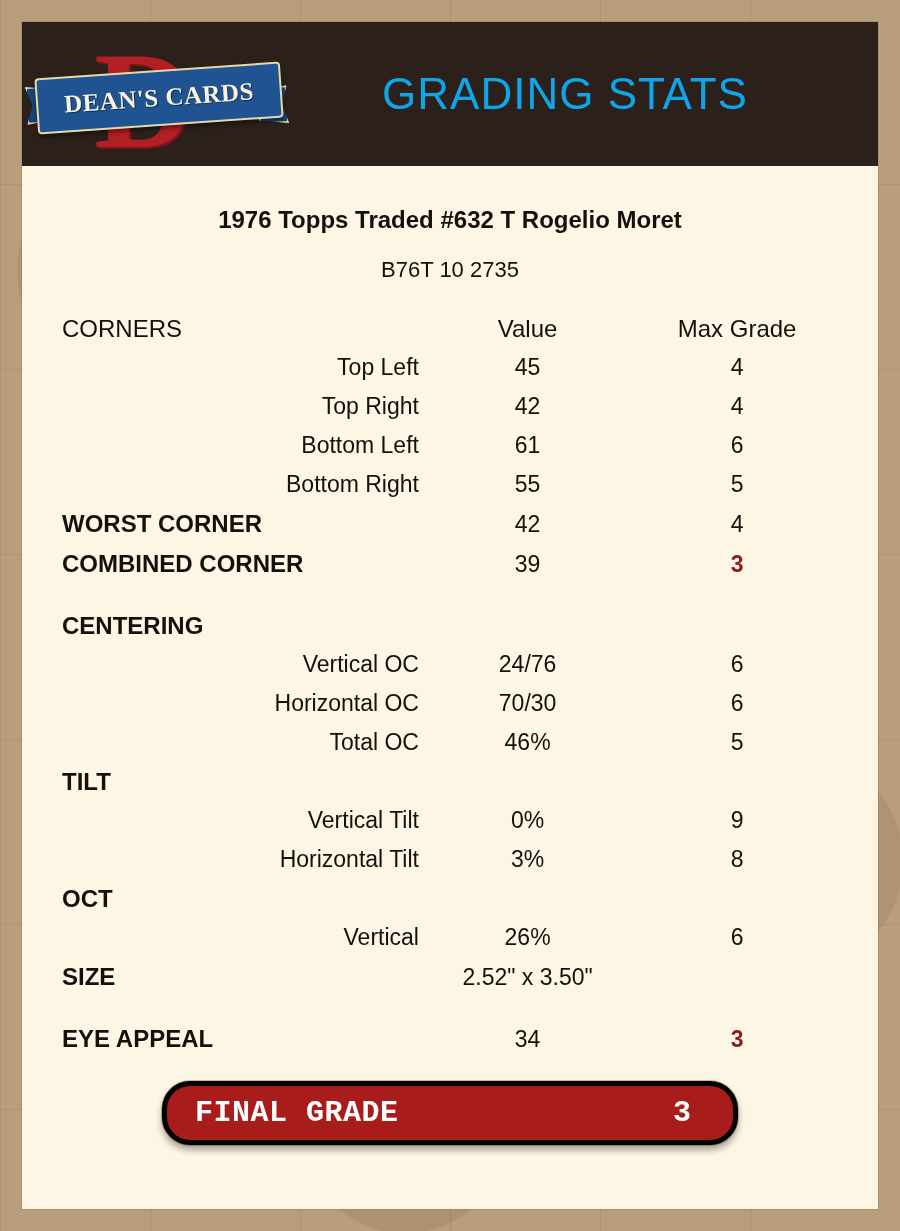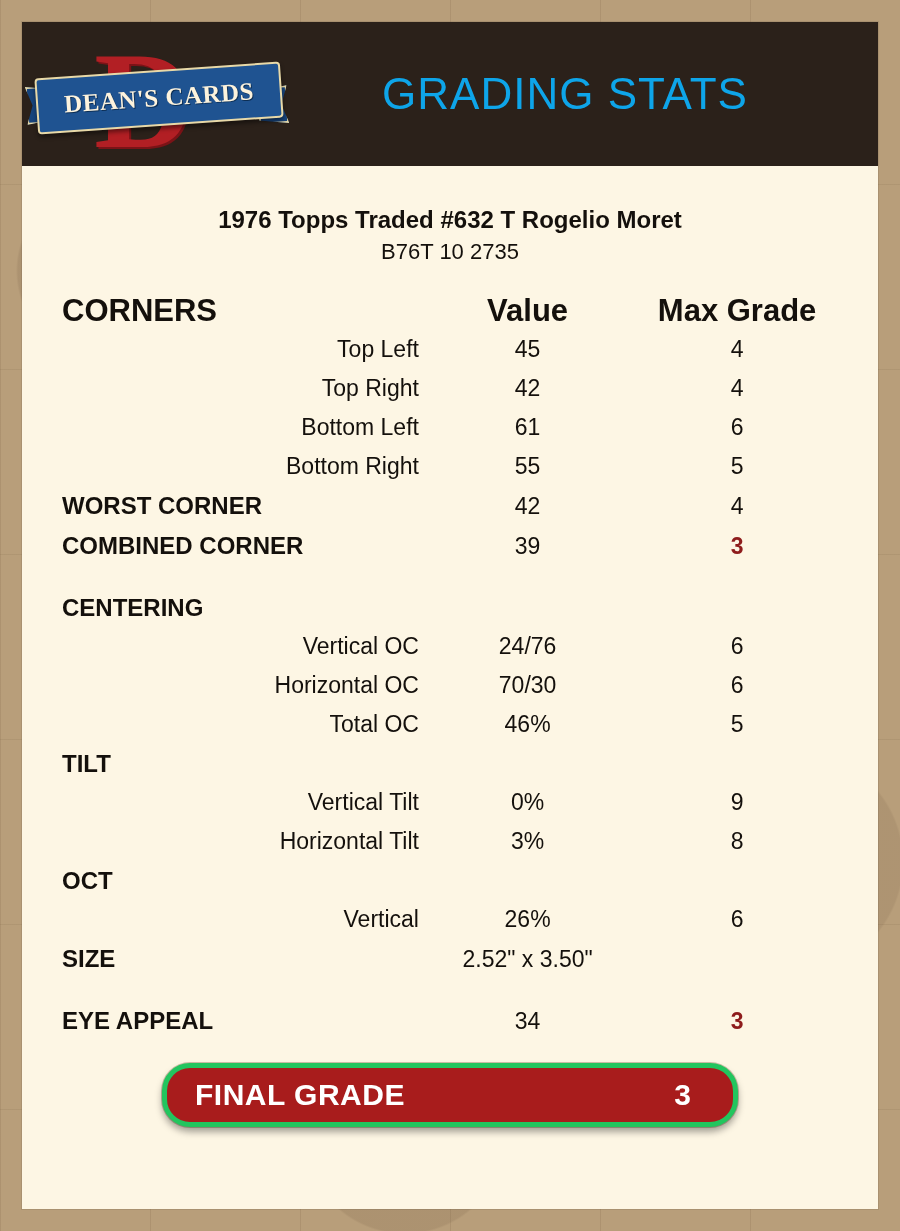--- a/index.html
+++ b/index.html
@@ -130,62 +130,63 @@
     text-align: center;
     font-size: 24px;
     font-weight: bold;
     color: #14100c;
     margin-top: 10px;
   }
   .card-sub {
     text-align: center;
     font-size: 22px;
     color: #14100c;
-    margin-top: 5px;
+    margin-top: 23px;
   }
 
   table.stats {
     width: 100%;
     border-collapse: collapse;
     margin-top: 26px;
     font-size: 23px;
     color: #14100c;
   }
   table.stats td {
     padding: 2px 0;
     line-height: 35px;
     vertical-align: baseline;
   }
   .col-label { width: 46%; text-align: left; }
   .col-value { width: 28%; text-align: center; }
   .col-grade { width: 26%; text-align: center; }
 
-  .hdr { font-weight: bold; font-size: 31px; }
+  .hdr { font-weight: normal; font-size: 24px; }
   .section { font-weight: bold; font-size: 24px; }
   .indent { padding-left: 50px !important; text-align: right; }
   .spacer td { height: 18px; line-height: 18px; padding: 0; }
   .red { color: #8e1c1c; font-weight: bold; }
   .size-val { text-align: center; font-size: 23px; }
 
   .final-wrap {
     margin: 22px 40px 0 40px;
     display: flex;
     justify-content: center;
   }
   .final-grade {
     width: 510px;
     background: #a81c1c;
-    border: 5px solid #22c55e;
+    border: 5px solid #000000;
     border-radius: 28px;
     box-shadow: 0 5px 7px rgba(0,0,0,0.35), 0 0 0 1px #cbbfa5;
     padding: 10px 28px;
     display: flex;
     align-items: flex-end;
     justify-content: space-between;
     color: #ffffff;
+    font-family: Liberation Mono, monospace;
   }
   .final-grade .fg-label {
     font-size: 30px;
     font-weight: bold;
     letter-spacing: 0.5px;
   }
   .final-grade .fg-value {
     font-size: 30px;
     font-weight: bold;
     padding-right: 14px;

